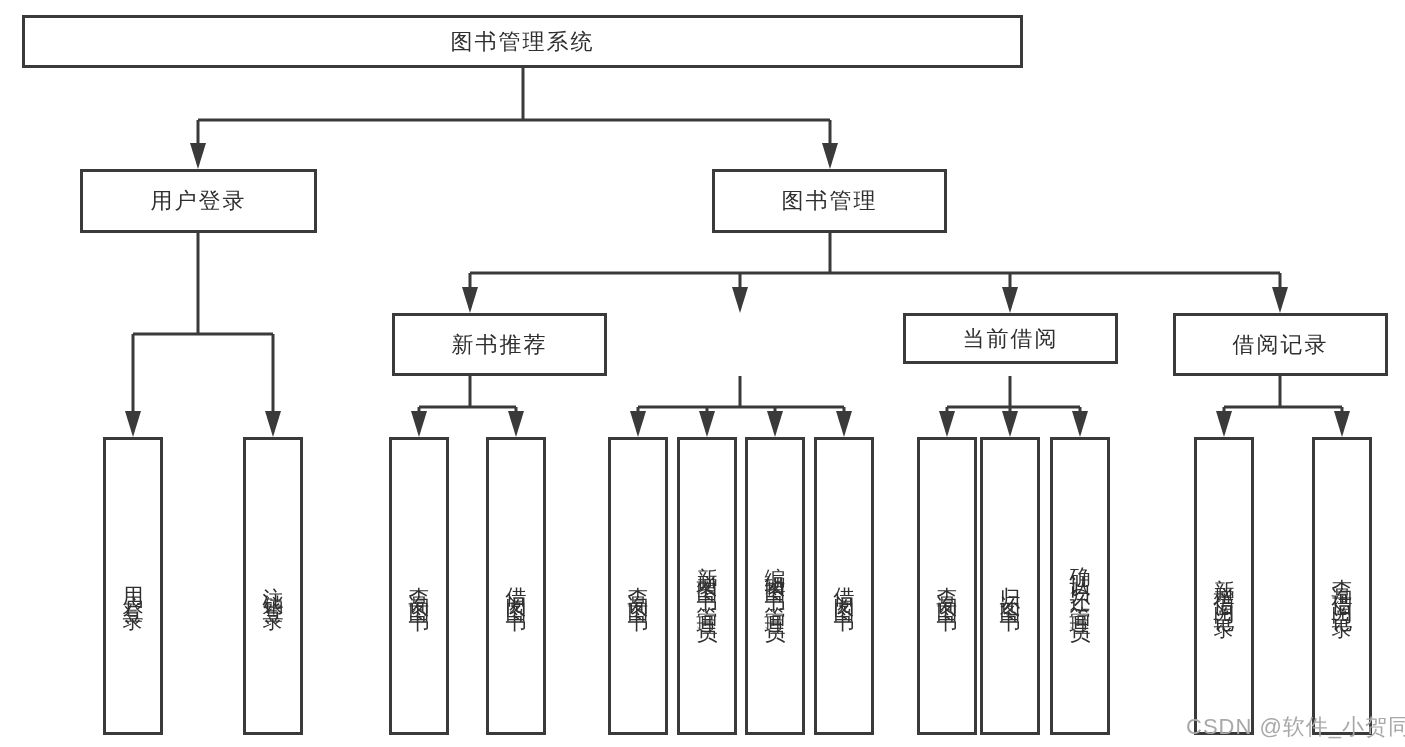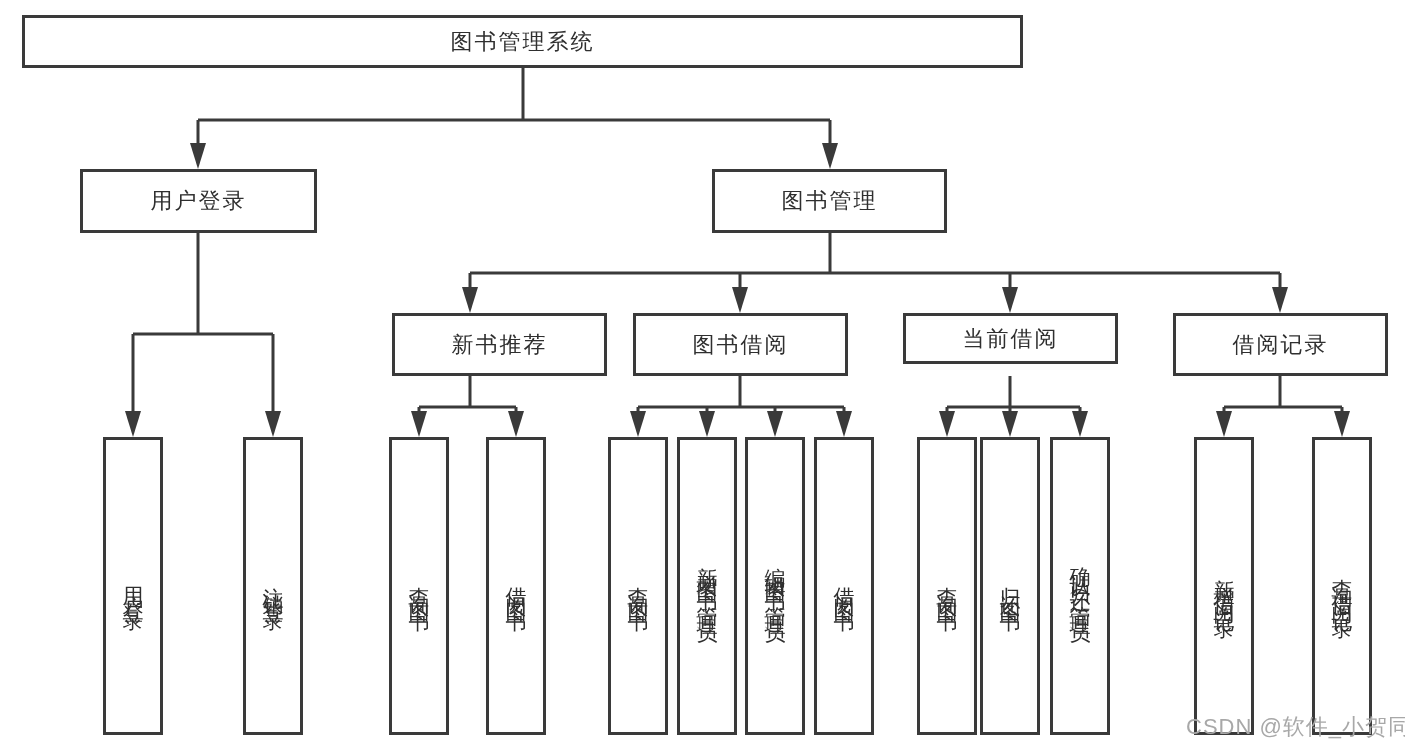--- a/index.html
+++ b/index.html
@@ -88,23 +88,20 @@
   <div class="box p-ulogin">
     <span>用户登录</span>
   </div>
   <div class="box p-bmgmt">
     <span>图书管理</span>
   </div>
 
   <div class="box p-new">
     <span>新书推荐</span>
   </div>
-  <div class="box p-borrow">
-    <span>图书借阅</span>
-  </div>
   <div class="box p-cur">
     <span>当前借阅</span>
   </div>
   <div class="box p-rec">
     <span>借阅记录</span>
   </div>
 
   <div class="vbox p-l1">
     <span>用户登录</span>
   </div>

